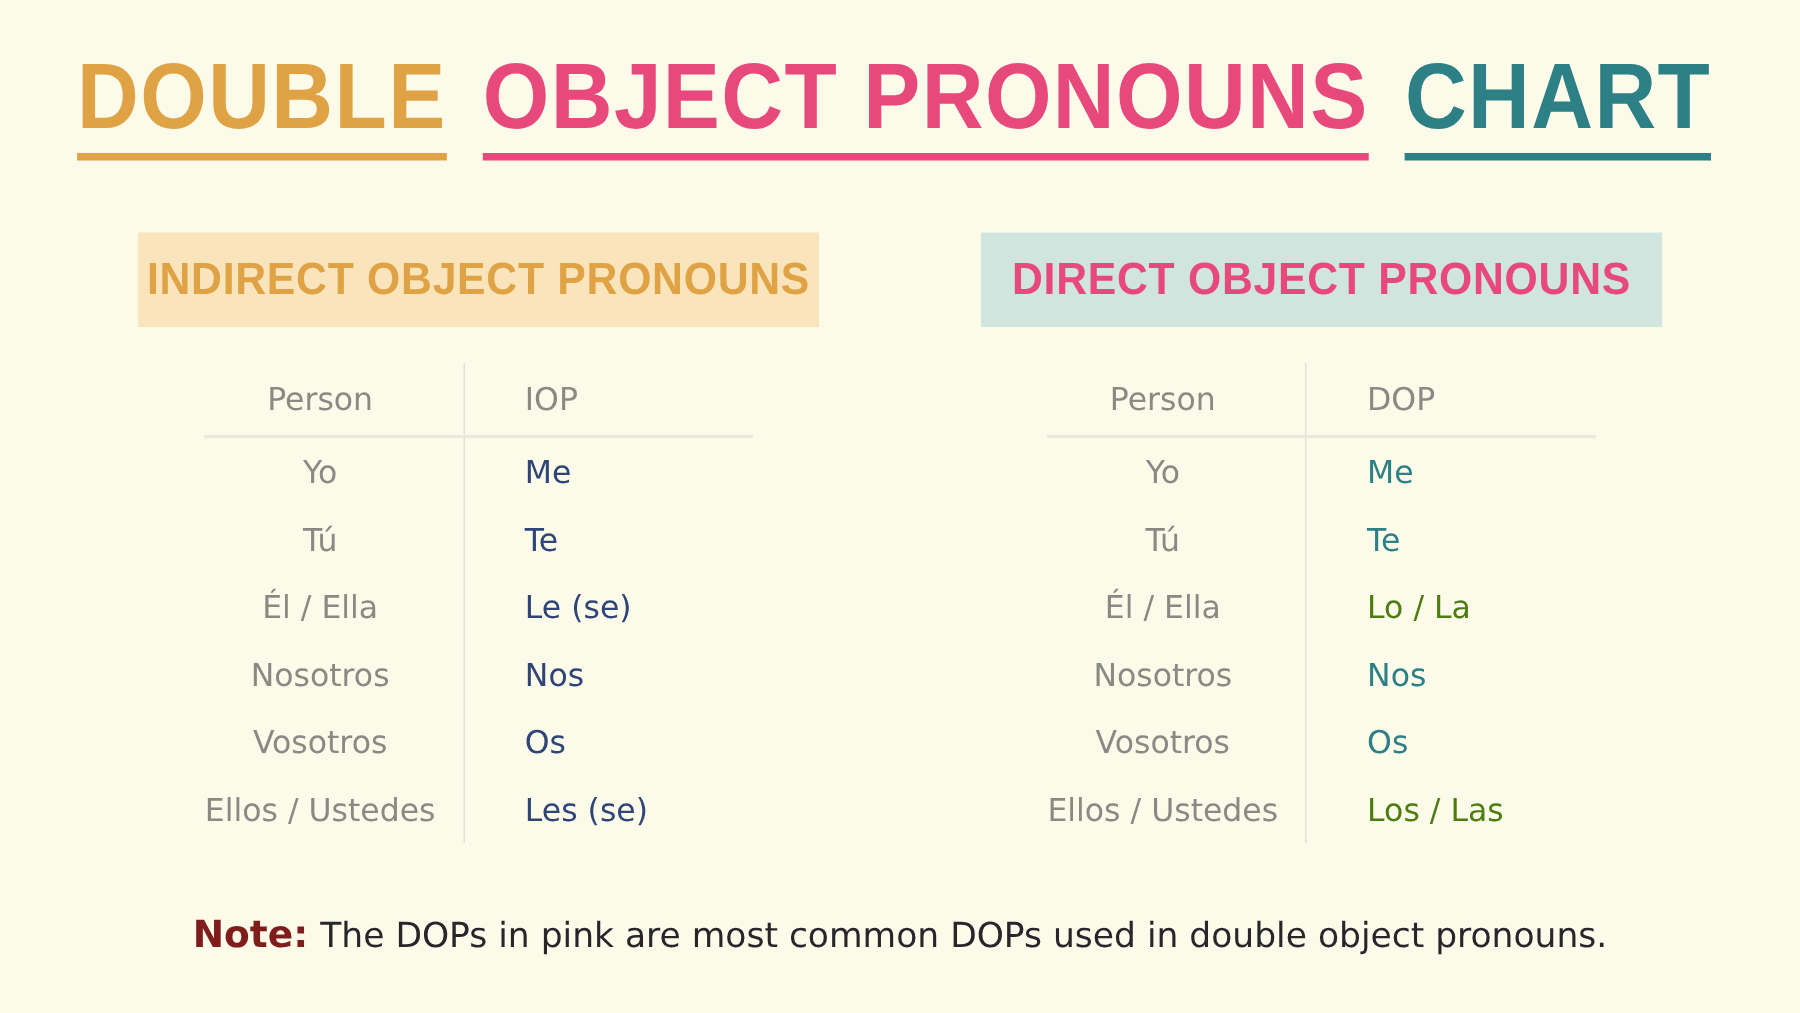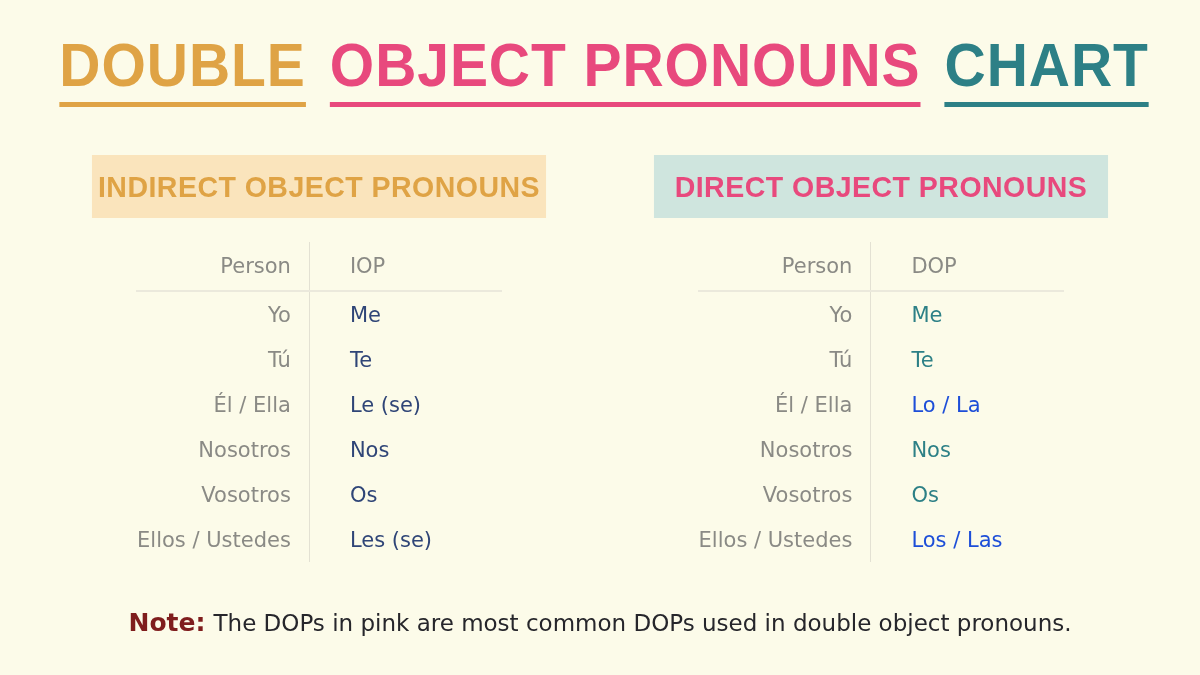--- a/index.html
+++ b/index.html
@@ -11,21 +11,21 @@
     height: 675px;
     background: #FCFBE9;
     font-family: "DejaVu Sans", sans-serif;
     overflow: hidden;
     position: relative;
   }
 
   
   .title-wrap {
     width: 100%;
-    text-align: right;
+    text-align: left;
     padding-top: 32px;
     box-sizing: border-box;
   }
   .title {
     display: inline-block;
     white-space: nowrap;
     font-family: "Liberation Sans Narrow", "Liberation Sans", sans-serif;
     font-weight: 700;
     font-size: 62px;
     letter-spacing: 1px;
@@ -84,21 +84,21 @@
     border-collapse: collapse;
     font-size: 21px;
   }
   .ptable th, .ptable td {
     padding: 0;
     height: 45px;
     vertical-align: middle;
   }
   .ptable .col-person {
     width: 176px;
-    text-align: right;
+    text-align: center;
     padding-right: 18px;
     color: #8A8A85;
     font-weight: 400;
   }
   .ptable .col-value {
     width: 190px;
     text-align: left;
     padding-left: 40px;
     font-weight: 400;
   }
@@ -111,21 +111,21 @@
   .ptable thead th.col-person,
   .ptable tbody td.col-person {
     border-right: 1.5px solid #E3E1D3;
   }
   .ptable thead tr {
     border-bottom: 2px solid #EBE9DC;
   }
 
   .v-navy { color: #2F4577; }
   .v-teal { color: #2D8086; }
-  .v-pink { color: #1d4ed8; }
+  .v-pink { color: #4d7c0f; }
 
   
   .note {
     position: absolute;
     top: 608px;
     left: 0;
     width: 1200px;
     text-align: center;
     white-space: nowrap;
   }

